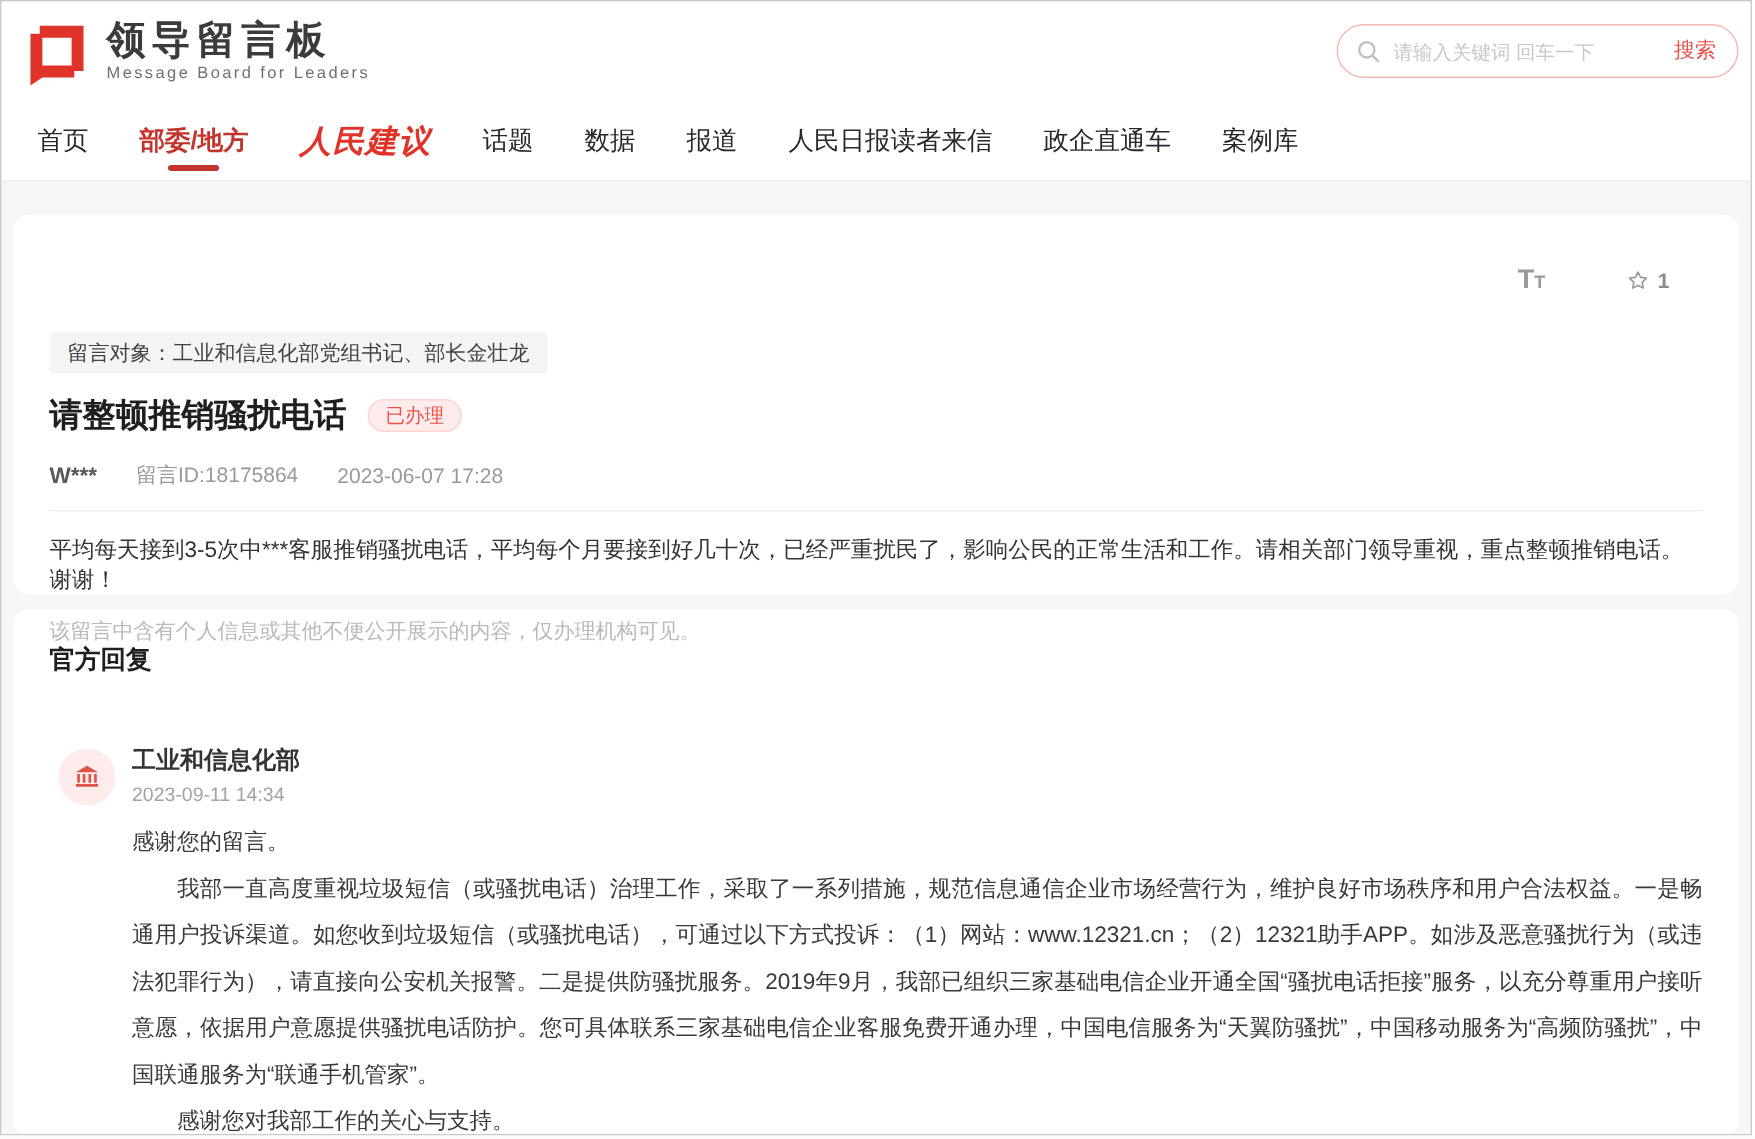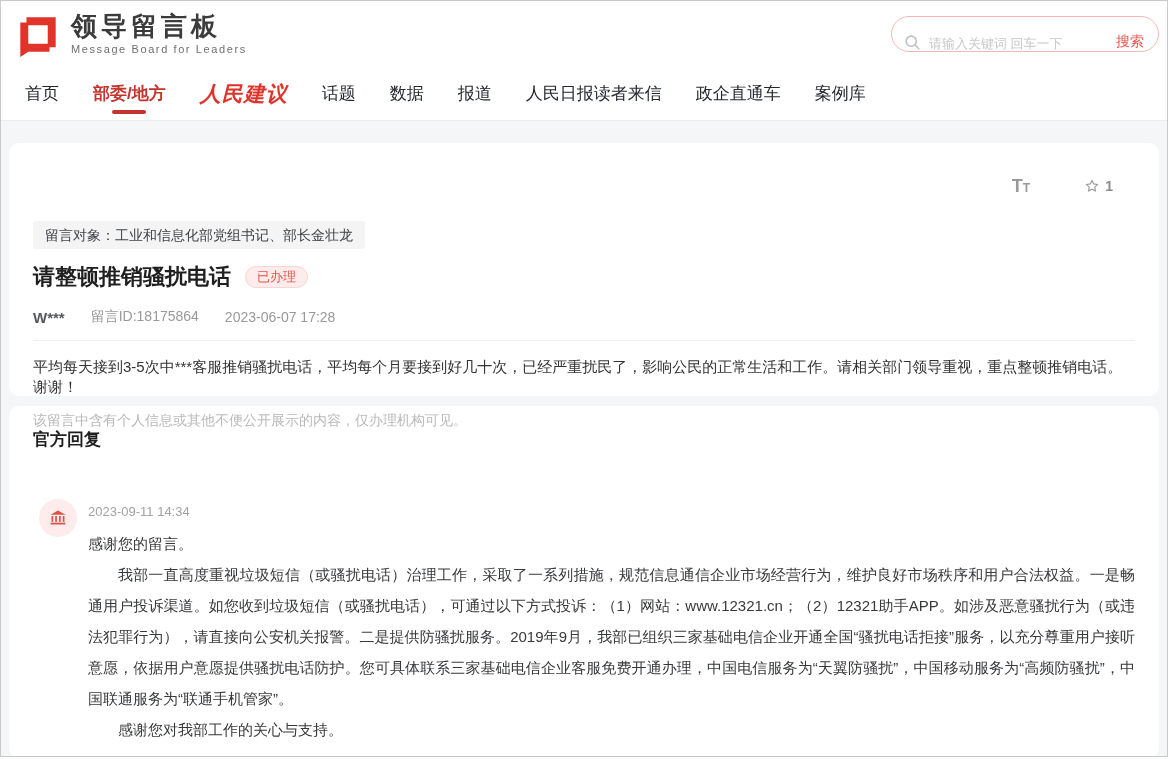--- a/index.html
+++ b/index.html
@@ -5,21 +5,21 @@
   * { margin:0; padding:0; box-sizing:border-box; }
   html,body { background:#fff; }
   body { font-family:"Liberation Sans","DejaVu Sans",sans-serif; }
   .page { width:1168px; height:757px; border:1px solid #c9c9c9; background:#fff; overflow:hidden; }
 
   
   .topbar { height:66px; display:flex; align-items:center; justify-content:space-between; padding:0 8px 0 14px; background:#fff; }
   .logo { display:flex; align-items:center; gap:10px; cursor:pointer; }
   .logo-title { font-size:26px; font-weight:800; color:#3b3b3b; letter-spacing:4px; line-height:1.05; }
   .logo-subtitle { font-size:11px; color:#6f6f6f; letter-spacing:1.6px; margin-top:2px; }
-  .search { width:268px; height:36px; border:1px solid #f3b9b6; border-radius:18px; display:flex; align-items:flex-end; padding:0 14px 0 12px; background:#fff; }
+  .search { width:268px; height:36px; border:1px solid #f3b9b6; border-radius:18px; display:flex; align-items:center; padding:0 14px 0 12px; background:#fff; }
   .search svg { flex:0 0 auto; }
   .search input { flex:1; border:none; outline:none; font-size:13px; color:#555; margin-left:8px; background:transparent; }
   .search input::placeholder { color:#c8c8c8; }
   .search-btn { border:none; background:transparent; color:var(--accent-red,#e6544a); font-size:14px; cursor:pointer; font-family:inherit; }
 
   
   .nav { height:54px; border-bottom:1px solid #ececec; background:#fff; }
   .nav-items { display:flex; height:100%; padding-left:24px; }
   .nav-item { position:relative; display:inline-flex; align-items:center; height:100%; padding:0 17px; font-size:17px; color:#25292e; text-decoration:none; cursor:pointer; white-space:nowrap; }
   .nav-item:first-child { padding-left:0; }
@@ -149,20 +149,21 @@
               <path d="M12 3 L21 8.2 H3 Z"></path>
               <rect x="4.2" y="9.6" width="2.1" height="7"></rect>
               <rect x="8.6" y="9.6" width="2.1" height="7"></rect>
               <rect x="13.2" y="9.6" width="2.1" height="7"></rect>
               <rect x="17.7" y="9.6" width="2.1" height="7"></rect>
               <rect x="3.2" y="17.6" width="17.6" height="2.2"></rect>
             </svg>
           </span>
         </div>
         <div class="reply-main">
+          <div class="org">工业和信息化部</div>
           <div class="rdate">2023-09-11 14:34</div>
           <div class="reply-text">
               <p>感谢您的留言。</p>
               <p class="indent">我部一直高度重视垃圾短信（或骚扰电话）治理工作，采取了一系列措施，规范信息通信企业市场经营行为，维护良好市场秩序和用户合法权益。一是畅通用户投诉渠道。如您收到垃圾短信（或骚扰电话），可通过以下方式投诉：（1）网站：www.12321.cn；（2）12321助手APP。如涉及恶意骚扰行为（或违法犯罪行为），请直接向公安机关报警。二是提供防骚扰服务。2019年9月，我部已组织三家基础电信企业开通全国“骚扰电话拒接”服务，以充分尊重用户接听意愿，依据用户意愿提供骚扰电话防护。您可具体联系三家基础电信企业客服免费开通办理，中国电信服务为“天翼防骚扰”，中国移动服务为“高频防骚扰”，中国联通服务为“联通手机管家”。</p>
               <p class="indent">感谢您对我部工作的关心与支持。</p>
             </div>
         </div>
       </div>
     </section>
 

